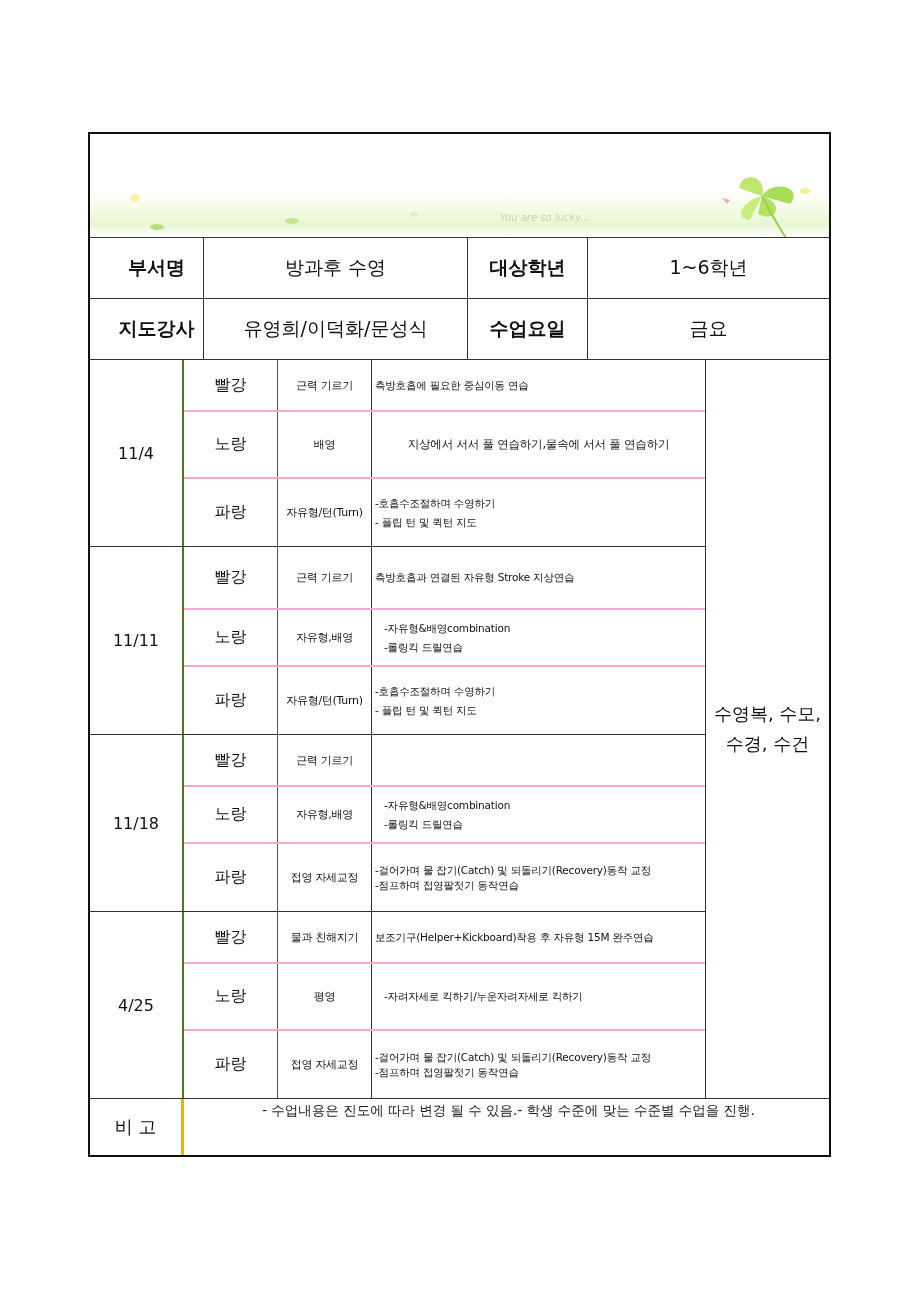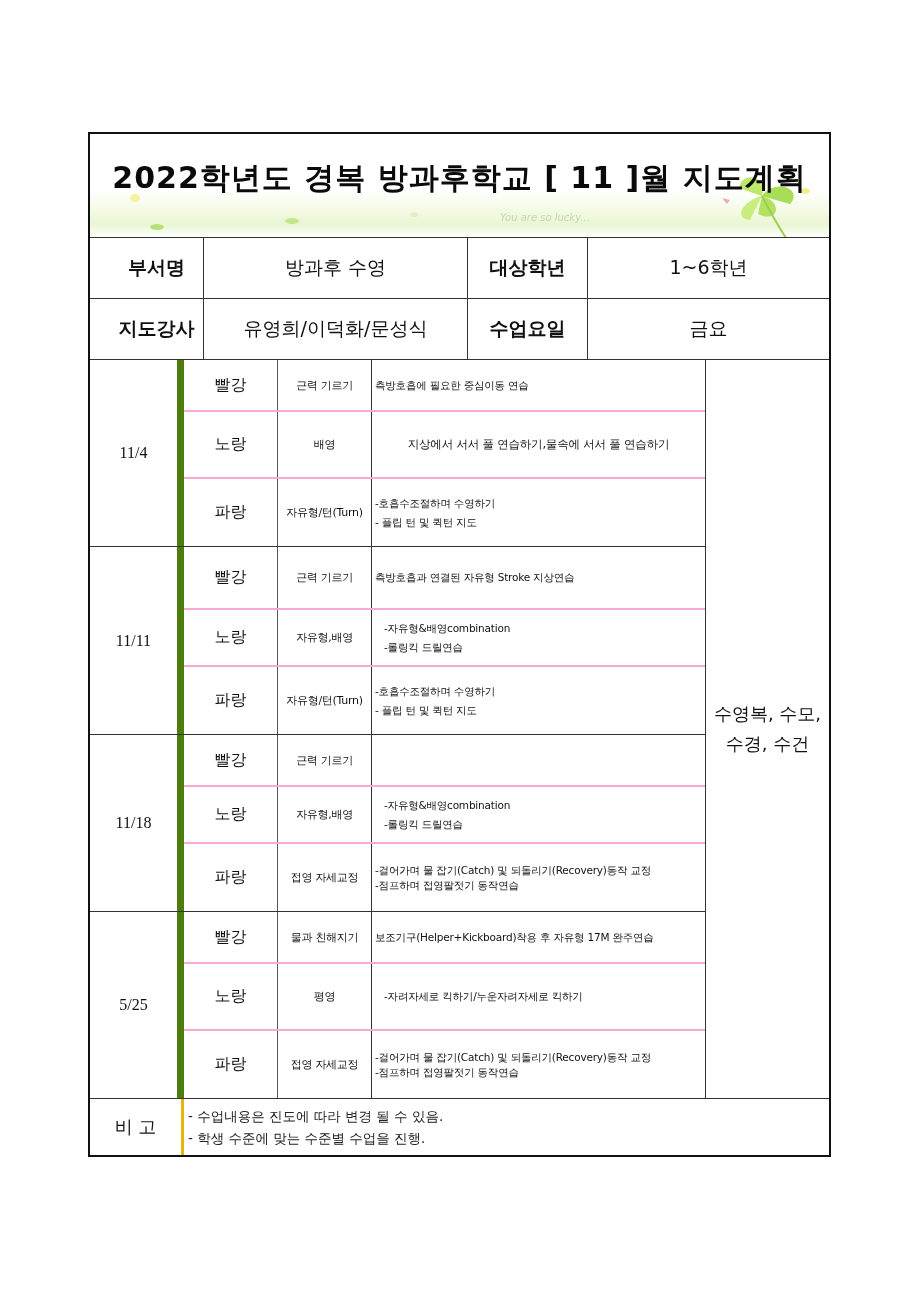--- a/index.html
+++ b/index.html
@@ -16,53 +16,52 @@
   .cell:last-child { border-right:none; }
   .info-row { height:61px; }
   .info-row .cell { font-size:19px; font-weight:bold; }
   .info-row .val { font-weight:normal; font-size:19px; }
   .head-row { height:57px; background:linear-gradient(90deg,#fdf7ee,#fbeedd); }
   .head-row .cell { font-size:19px; font-weight:bold; }
   .body { display:flex; border-bottom:1px solid #333; }
   .col-prep { flex:1; display:flex; align-items:center; justify-content:center; font-size:18px; line-height:30px; text-align:center; }
   .week { display:flex; border-bottom:1px solid #333; }
   .week:last-child { border-bottom:none; }
-  .date-cell { width:94px; display:flex; align-items:center; justify-content:center; font-size:16px; border-right:7px solid #4d7c0f; box-sizing:border-box;font-family:Liberation Serif, serif; }
+  .date-cell { width:94px; display:flex; align-items:center; justify-content:center; font-size:16px; border-right:2px solid #4d7c0f; box-sizing:border-box; }
   .lessons { flex:1; }
   .lesson { display:flex; border-bottom:2px solid #f9a8d4; box-sizing:border-box; }
   .lesson:last-child { border-bottom:none; }
   .level { width:94px; display:flex; align-items:center; justify-content:center; font-size:16px; border-right:1px solid #555; box-sizing:border-box; }
   .topic { width:94px; display:flex; align-items:center; justify-content:center; font-size:11px; border-right:1px solid #333; box-sizing:border-box; white-space:nowrap; letter-spacing:-0.3px; }
   .content { flex:1; display:flex; flex-direction:column; justify-content:center; font-size:10.5px; padding-left:3px; line-height:19px; white-space:nowrap; letter-spacing:-0.2px; }
   .content.center { align-items:center; padding-left:0; font-size:11.5px; }
   .content.indent { padding-left:12px; }
   .remarks-row { display:flex; height:56px; }
   .remarks-label { width:94px; display:flex; align-items:center; justify-content:center; font-size:18px; border-right:3px solid #eab308; box-sizing:border-box; }
-  .remarks-text { flex:1; display:flex; flex-direction:column; justify-content:center; font-size:13.5px; padding-left:4px; line-height:22px; color:#222; }
+  .remarks-text { flex:1; display:flex; flex-direction:row; justify-content:center; font-size:13.5px; padding-left:4px; line-height:22px; color:#222; }
 </style>
 </head>
 <body>
 
 <div class="doc">
   <div class="title-box">
     <span class="deco-dot" style="left:40px;top:60px;width:10px;height:8px;background:#f5f2a0;"></span>
     <span class="deco-dot" style="left:60px;top:90px;width:14px;height:6px;background:#b8e07a;"></span>
     <span class="deco-dot" style="left:195px;top:84px;width:14px;height:6px;background:#c6e68c;"></span>
     <span class="deco-dot" style="left:320px;top:78px;width:8px;height:5px;background:#e5eec0;"></span>
     <span class="deco-dot" style="left:710px;top:54px;width:10px;height:6px;background:#f3ef90;"></span>
     <span class="lucky">You are so lucky...</span>
     <svg class="clover" viewBox="0 0 95 65">
       <path d="M25 14 C28 -4 54 2 48 22 Z" fill="#bde86a"></path>
       <path d="M48 22 C60 4 90 14 76 30 Z" fill="#a8dd58"></path>
       <path d="M48 22 C70 28 64 50 44 40 Z" fill="#b2e25f"></path>
       <path d="M48 22 C30 26 18 44 36 46 Z" fill="#c8ee80"></path>
       <path d="M48 22 Q58 42 72 64" stroke="#9ccf55" stroke-width="2" fill="none"></path>
       <path d="M8 24 L16 26 L13 30 Z" fill="#f0a8c4"></path>
     </svg>
-    <div class="title-text">2022학년도 경복 방과후학교 [ 11 ]월 지도계획</div>
   </div>
 
   <div class="row info-row">
     <div class="cell" style="width:94px">부서명</div>
     <div class="cell val" style="width:264px">방과후 수영</div>
     <div class="cell" style="width:120px">대상학년</div>
     <div class="cell val" style="flex:1">1~6학년</div>
   </div>
   <div class="row info-row">
     <div class="cell" style="width:94px">지도강사</div>
@@ -152,27 +151,27 @@
             <div class="topic">접영 자세교정</div>
             <div class="content" style="line-height:15px;">
               <span>-걸어가며 물 잡기(Catch) 및 되돌리기(Recovery)동작 교정</span>
               <span>-점프하며 접영팔젓기 동작연습</span>
             </div>
           </div>
         </div>
       </div>
 
       <div class="week" style="height:186px">
-        <div class="date-cell">5/25</div>
+        <div class="date-cell">4/25</div>
         <div class="lessons">
           <div class="lesson" style="height:52px">
             <div class="level">빨강</div>
             <div class="topic">물과 친해지기</div>
             <div class="content">
-                <span>보조기구(Helper+Kickboard)착용 후  자유형 17M 완주연습</span>
+                <span>보조기구(Helper+Kickboard)착용 후  자유형 15M 완주연습</span>
               </div>
           </div>
           <div class="lesson" style="height:67px">
             <div class="level">노랑</div>
             <div class="topic">평영</div>
             <div class="content indent">
               <span>-자려자세로 킥하기/누운자려자세로 킥하기</span>
             </div>
           </div>
           <div class="lesson" style="height:67px">

